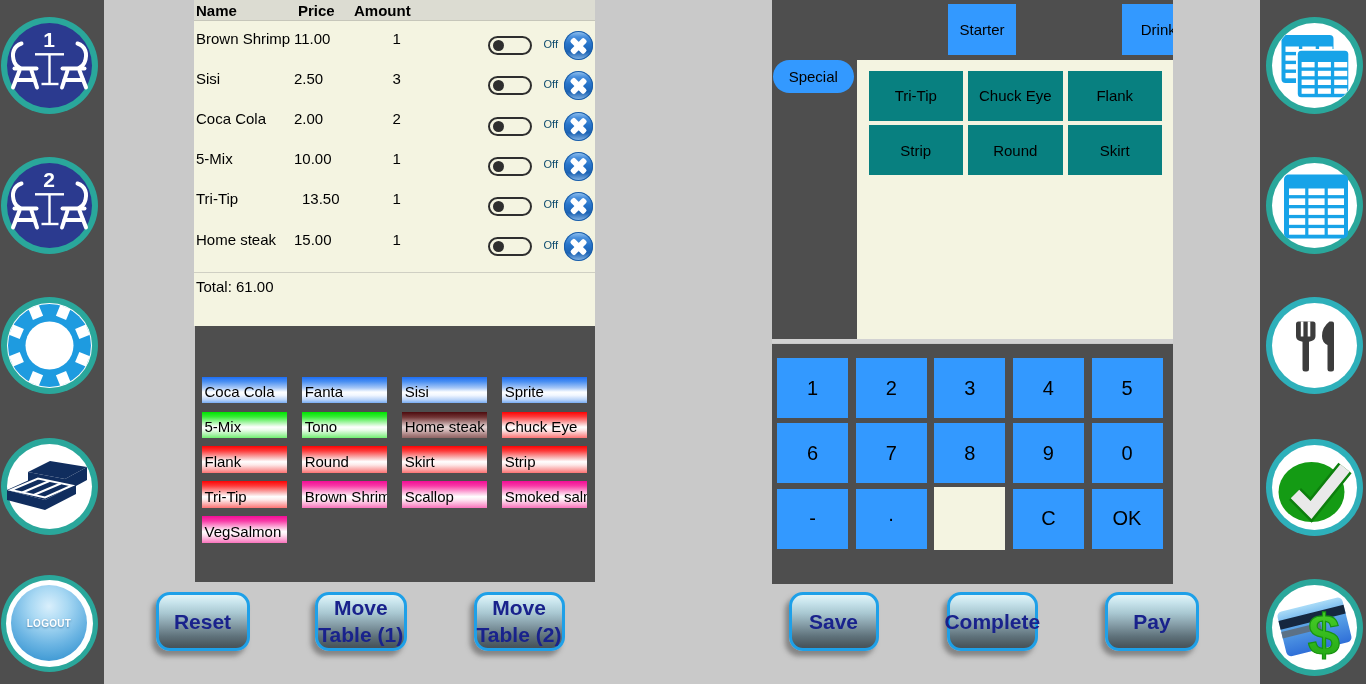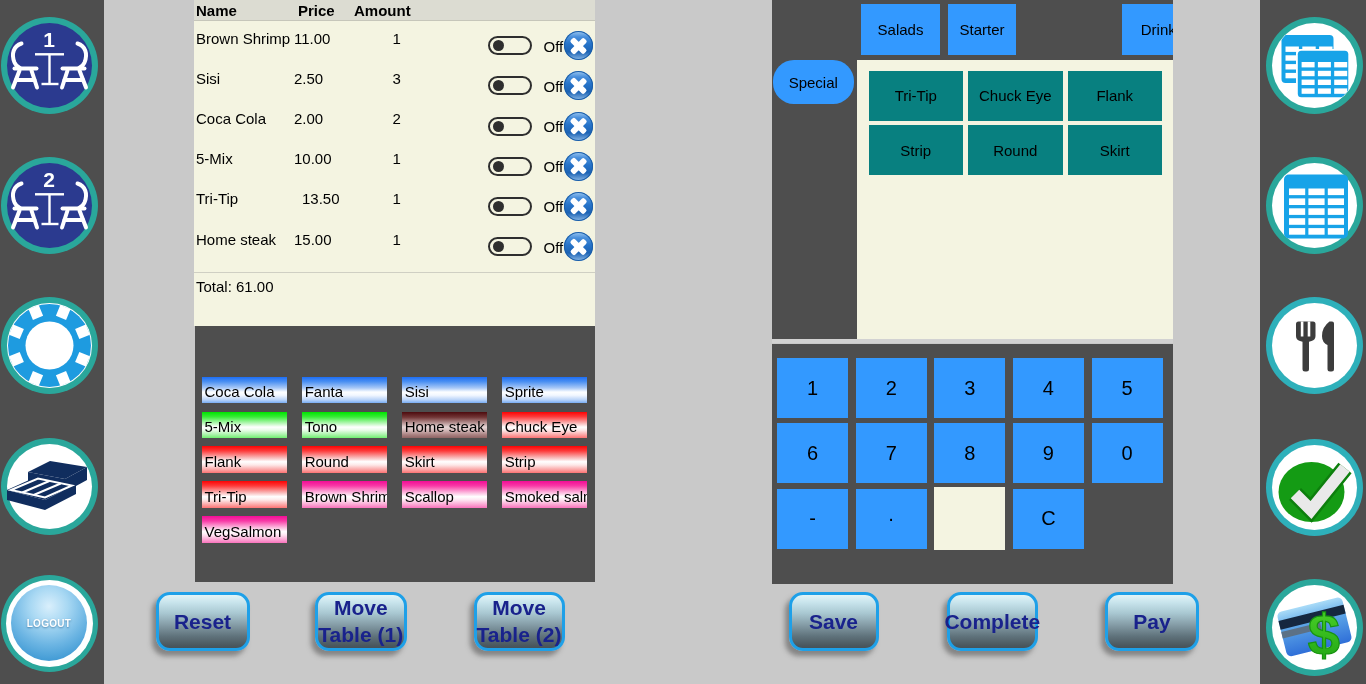--- a/index.html
+++ b/index.html
@@ -15,21 +15,21 @@
   .gpink{background:linear-gradient(180deg,#f20d96 0%,#f83aa6 18%,#fcb5dc 42%,#ffffff 58%,#fee6f2 70%,#fba3d2 88%,#f972bc 100%);}
   .cat{position:absolute;background:#3399ff;color:#000;font-size:15px;display:flex;align-items:center;justify-content:center;}
   .teal{position:absolute;background:#088080;color:#000;font-size:15px;display:flex;align-items:center;justify-content:center;}
   .np{position:absolute;width:71px;height:60px;background:#3399ff;color:#000;font-size:20px;display:flex;align-items:center;justify-content:center;}
   .bigbtn{position:absolute;height:59.5px;border:3px solid #1ea0e8;border-radius:14px;box-sizing:border-box;
     background:linear-gradient(180deg,#e2f4f7 0%,#c8e4ec 14%,#a9c8d2 34%,#879fa9 55%,#5f727b 78%,#4b585f 95%,#46525a 100%);
     color:#19228c;font-weight:bold;font-size:21px;display:flex;align-items:center;justify-content:center;text-align:center;line-height:27px;
     box-shadow:-4px 5px 5px rgba(95,95,95,0.65);}
   .tgl{position:absolute;width:44px;height:19px;border:2px solid #2e2e2e;border-radius:11px;box-sizing:border-box;background:#f4f4e1;}
   .tgl i{position:absolute;left:3px;top:2px;width:11px;height:11px;border-radius:50%;background:#2e2e2e;}
-  .offlbl{position:absolute;font-size:15px;color:#000000;}
+  .offlbl{position:absolute;font-size:11px;color:#0c4a6e;}
   .xbtn{position:absolute;width:29px;height:29px;border-radius:50%;
     background:linear-gradient(180deg,#9cc8f0 0%,#4a90dc 20%,#2673c8 45%,#1c63b4 72%,#8cbae8 100%);
     box-shadow:inset 0 0 0 1px #1a5da8;}
   .xbtn:before,.xbtn:after{content:"";position:absolute;left:4.8px;top:11.6px;width:19.4px;height:5.8px;background:#fff;border-radius:2px;}
   .xbtn:before{transform:rotate(45deg);}
   .xbtn:after{transform:rotate(-45deg);}
   .rowname{position:absolute;font-size:15px;color:#000;white-space:nowrap;}
 </style>
 </head>
 <body>
@@ -383,28 +383,27 @@
 
 <div class="bigbtn" style="left:155.5px;top:591.5px;width:94px;">Reset</div>
 
 <div class="bigbtn" style="left:315px;top:591.5px;width:91.5px;">Move<br>Table (1)</div>
 
 <div class="bigbtn" style="left:473.5px;top:591.5px;width:91px;">Move<br>Table (2)</div>
 
 <div class="abs" style="left:771.5px;top:0;width:401px;height:338.5px;background:#4e4e4e;overflow:hidden;">
 
 
-  <div class="cat" style="left:89.5px;top:4px;width:79px;height:50.5px;">Salads</div>
 
   <div class="cat" style="left:176.5px;top:4px;width:68px;height:50.5px;">Starter</div>
 
 
   <div class="cat" style="left:350px;top:4px;width:81px;height:50.5px;">Drinks</div>
 
-  <div class="cat" style="left:1px;top:60px;width:81.5px;height:44px;border-radius:21px;">Special</div>
+  <div class="cat" style="left:1px;top:60px;width:81.5px;height:33px;border-radius:21px;">Special</div>
 
   <div class="abs" style="left:85.5px;top:60px;width:315.5px;height:278.5px;background:#f4f4e1;"></div>
 
   <div class="teal" style="left:97px;top:70.5px;width:94.5px;height:50px;">Tri-Tip</div>
 
   <div class="teal" style="left:196.5px;top:70.5px;width:94.5px;height:50px;">Chuck Eye</div>
 
   <div class="teal" style="left:296px;top:70.5px;width:94.5px;height:50px;">Flank</div>
 
   <div class="teal" style="left:97px;top:125px;width:94.5px;height:50px;">Strip</div>
@@ -439,19 +438,20 @@
   <div class="np" style="left:320px;top:79.4px;">0</div>
 
   <div class="np" style="left:5.6px;top:144.5px;">-</div>
 
   <div class="np" style="left:84.2px;top:144.5px;">·</div>
 
   <div class="np" style="left:162.8px;top:143px;background:#f4f4e1;height:63px;"></div>
 
   <div class="np" style="left:241.4px;top:144.5px;">C</div>
 
+  <div class="np" style="left:320px;top:144.5px;">OK</div>
 </div>
 
 <div class="bigbtn" style="left:788.5px;top:591.5px;width:90px;">Save</div>
 
 <div class="bigbtn" style="left:947px;top:591.5px;width:90.5px;">Complete</div>
 
 <div class="bigbtn" style="left:1105px;top:591.5px;width:94px;">Pay</div>
 
 </body></html>

